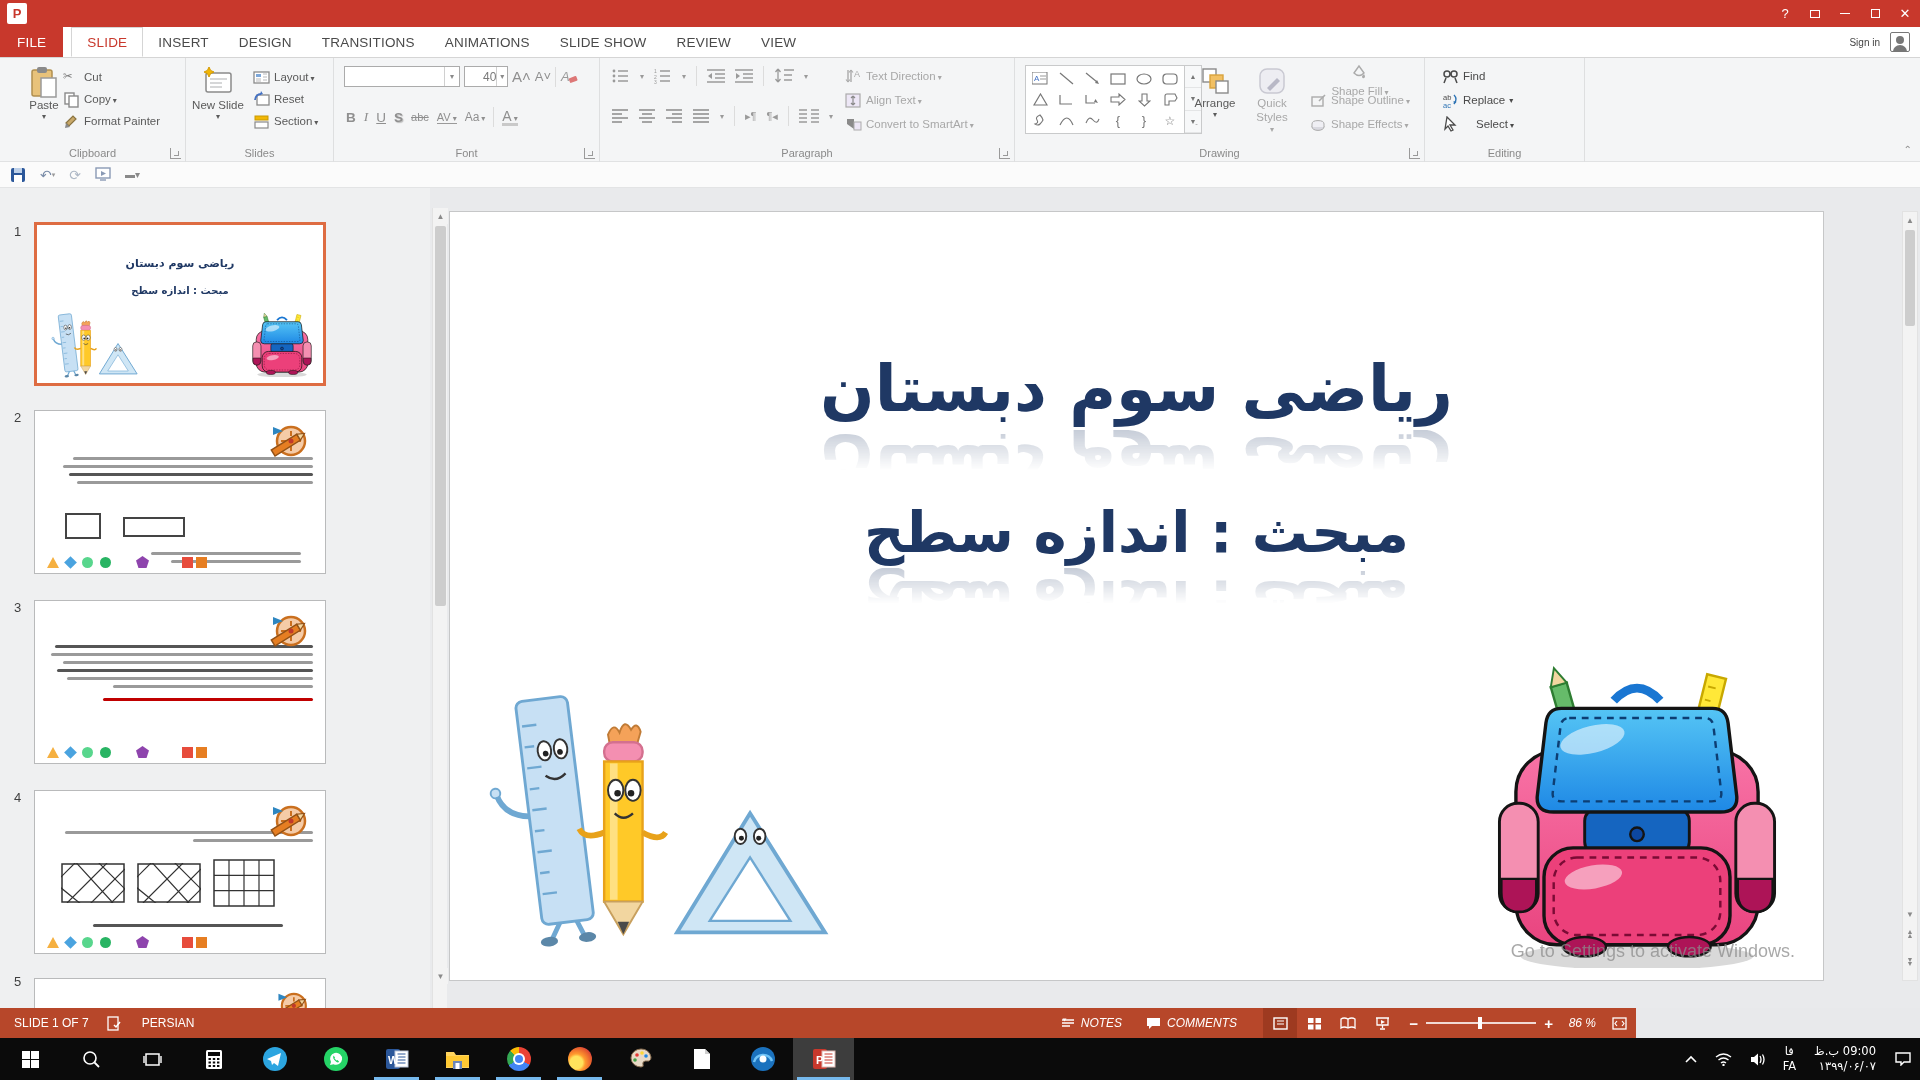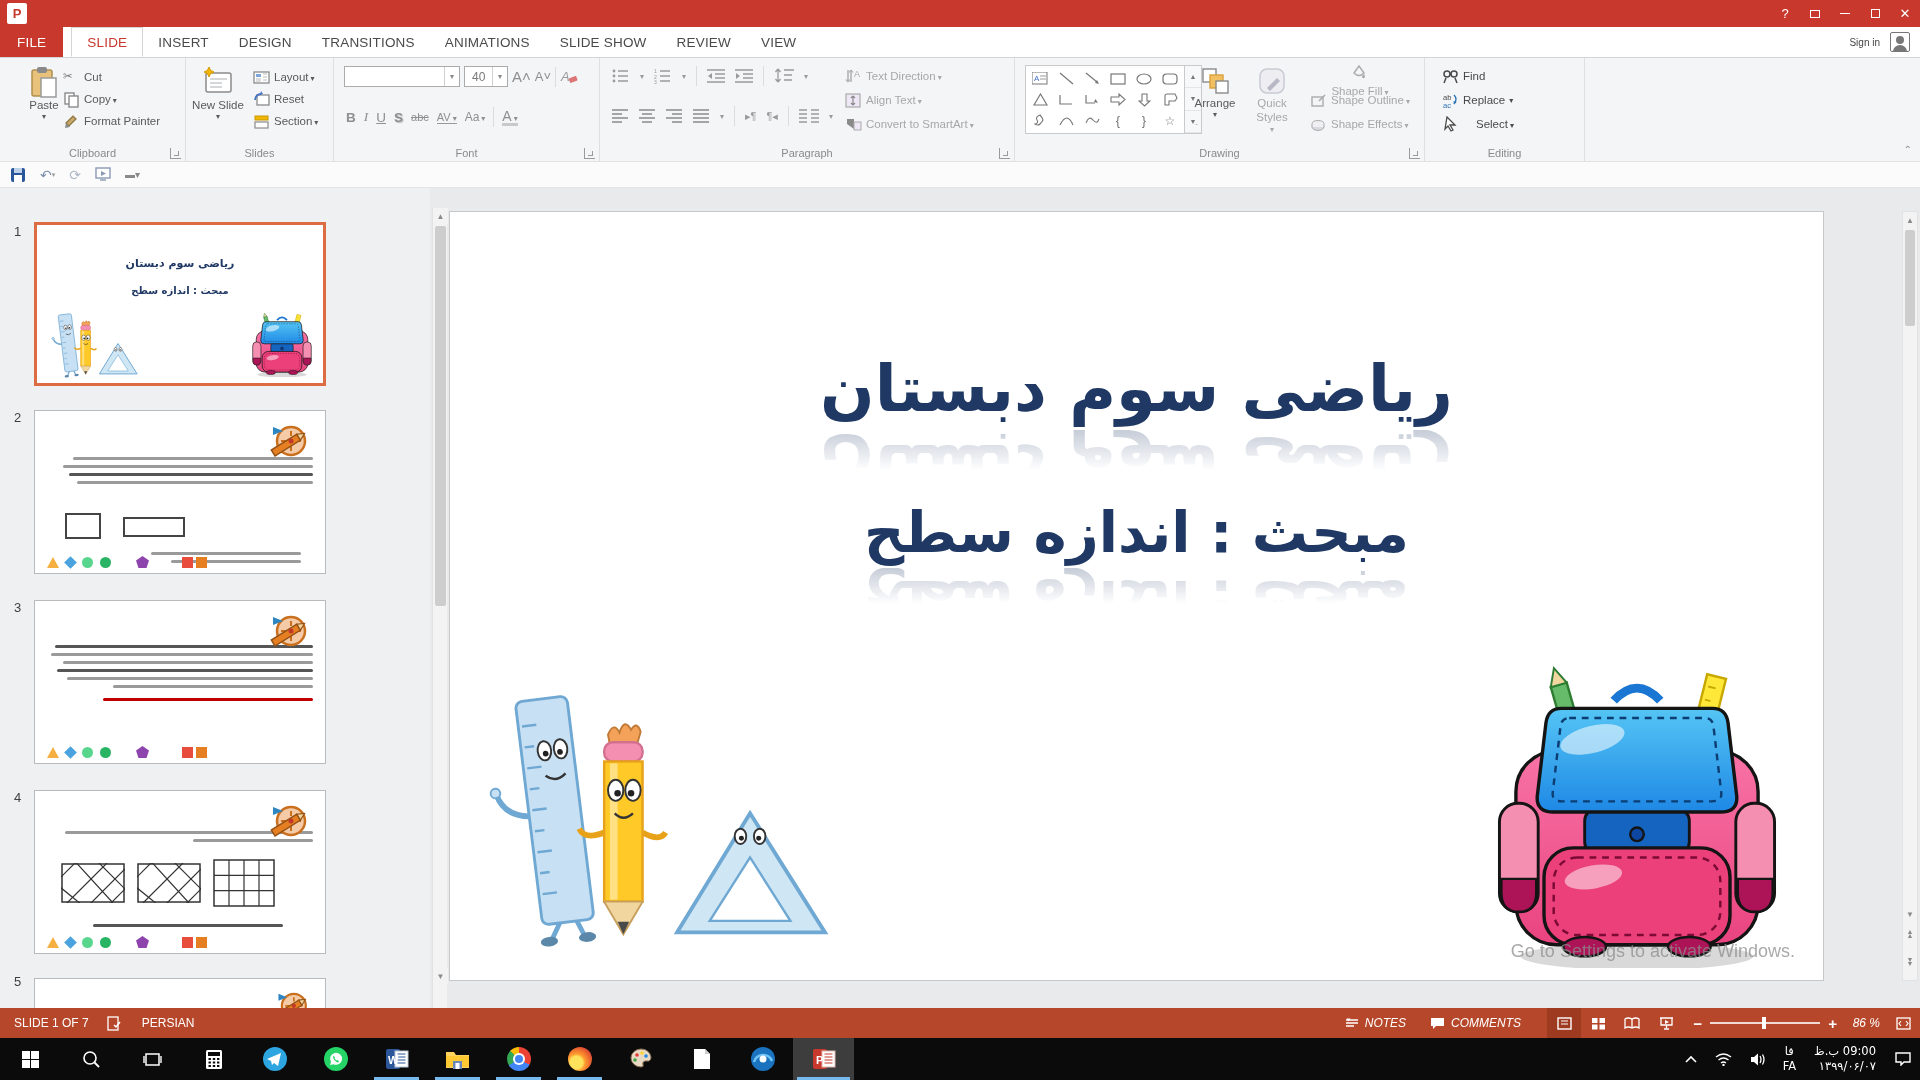--- a/index.html
+++ b/index.html
@@ -110,21 +110,21 @@
     -webkit-mask-image:linear-gradient(to top, rgba(0,0,0,.9), transparent 55%);
     mask-image:linear-gradient(to top, rgba(0,0,0,.9), transparent 55%); }
   #wm { position:absolute; right:28px; bottom:18px; text-align:left; color:#8C8C8C; opacity:.75; }
   #wm .l1 { font-size:26px; font-weight:300; }
   #wm .l2 { font-size:18px; margin-top:4px; }
 
   
   #main-scroll { position:absolute; left:1902px; top:23px; width:16px; height:770px; background:#F3F3F3; border:1px solid #E2E2E2; }
 
   
-  #statusbar { position:absolute; left:0; top:1008px; width:1920px; height:30px;
+  #statusbar { position:absolute; left:0; top:1008px; width:1636px; height:30px;
     background:#B7472A; color:#fff; display:flex; align-items:center; font-size:12px; }
   #statusbar .left { display:flex; align-items:center; gap:18px; padding-left:14px; }
   #statusbar .right { margin-left:auto; display:flex; align-items:center; gap:0;font-style:italic; }
   .st-item { display:flex; align-items:center; gap:6px; padding:0 12px; height:30px; }
   .viewbtn { width:34px; height:30px; display:flex; align-items:center; justify-content:center; }
   .viewbtn.cur { background:#9E3A20; }
   #zoom-slider { display:flex; align-items:center; gap:8px; padding:0 10px; }
   #zs-track { position:relative; width:110px; height:2px; background:rgba(255,255,255,.8); }
   #zs-thumb { position:absolute; left:52px; top:-5px; width:4px; height:12px; background:#fff; }
   .zs-pm { font-size:15px; font-weight:bold; }
@@ -352,21 +352,21 @@
     </div>
     <div class="rg-label">Slides</div>
   </div>
 
   <div class="rgroup" style="left:334px;width:266px;">
     <div style="position:absolute;left:10px;top:8px;display:flex;gap:4px;align-items:center;">
       <div class="combo" style="width:116px;">
           <span></span>
           <span class="arr">▾</span>
         </div>
-      <div class="combo" style="width:44px;color:#7a7a7a;padding-left:7px;">
+      <div class="combo" style="width:44px;color:#7a7a7a;padding-left:18px;">
           <span>40</span>
           <span class="arr">▾</span>
         </div>
       <span class="fbtn" style="font-size:15px;">A˄</span>
       <span class="fbtn" style="font-size:13px;">A˅</span>
       <span class="sep-v"></span>
       <svg width="18" height="18" viewBox="0 0 18 18">
           <text x="1" y="13" font-size="13" fill="#9a9a9a" font-style="italic">A</text>
           <rect x="9" y="9" width="8" height="5" rx="1" fill="#D77" transform="rotate(-20 13 11)"></rect>
         </svg>

